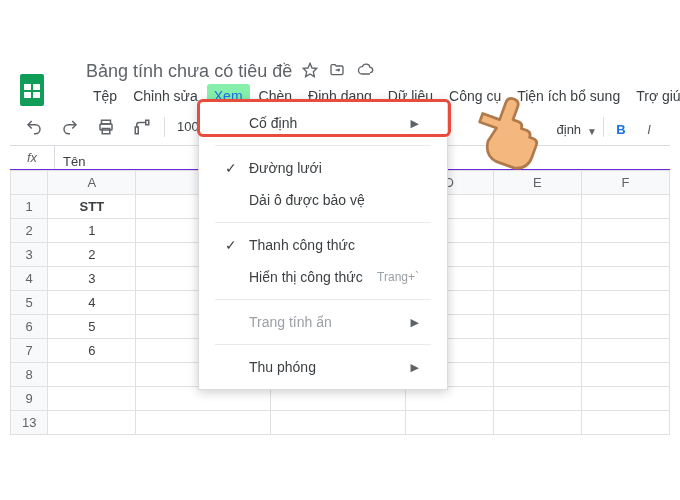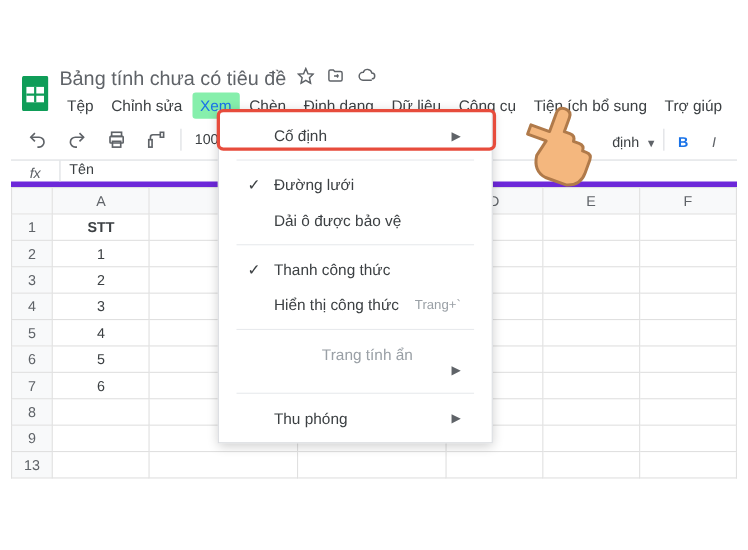--- a/index.html
+++ b/index.html
@@ -14,22 +14,23 @@
     position: relative;
   }
   .app {
     position: absolute;
     top: 55px; left: 10px; right: 10px; bottom: 10px;
     background: #fff;
   }
   
   .header {
     display: flex;
-    align-items: center;
+    align-items: flex-end;
     padding: 6px 8px 0 8px;
+    gap: 32px;
   }
   .logo {
     width: 28px; height: 36px;
     display: flex; align-items: center; justify-content: center;
     margin-right: 8px;
   }
   .logo svg { width: 24px; height: 32px; }
   .title-area { flex: 1; min-width: 0; }
   .title-row { display: flex; align-items: center; gap: 10px; }
   .doc-title {
@@ -67,23 +68,23 @@
   .zoom { font-size: 13px; color: #3c4043; padding: 0 4px; }
   .spacer-right {
     margin-left: auto; display: flex; align-items: flex-end; gap: 6px;
     color: #5f6368;
   }
   .spacer-right .label { font-size: 13px; color: #3c4043; }
   .bold-btn { font-weight: 700; color: #1a73e8; width: 22px; text-align:center;}
   .ital-btn { font-style: italic; width: 22px; text-align:center; }
   
   .fxrow {
-    display: flex; align-items: flex-start;
+    display: flex; align-items: flex-end;
     height: 24px;
-    border-bottom: 5px solid #6d28d9;
+    border-bottom: 1px solid #6d28d9;
   }
   .namebox {
     width: 45px; text-align: center;
     font-style: italic; color: #5f6368;
     border-right: 1px solid #dadce0;
     font-size: 13px;
     height: 100%; line-height: 24px;
   }
   .fxval {
     padding-left: 8px; font-size: 13px; color: #3c4043;
@@ -129,21 +130,21 @@
     font-size: 14px;
     padding: 6px 16px;
   }
   .dd-item {
     display: flex; align-items: center;
     padding: 8px 12px 8px 34px;
     position: relative;
     color: #3c4043;
     white-space: nowrap;
   }
-  .dd-item.disabled { color: #9aa0a6; flex-direction: column; }
+  .dd-item.disabled { color: #9aa0a6; }
   .dd-item .check {
     position: absolute; left: 10px; top: 50%; transform: translateY(-50%);
     color: #3c4043; font-size: 14px;
   }
   .dd-item .sub {
     margin-left: auto; color: #9aa0a6; font-size: 12px;
   }
   .dd-item .arrow {
     margin-left: auto; color: #5f6368; font-size: 11px;
   }

